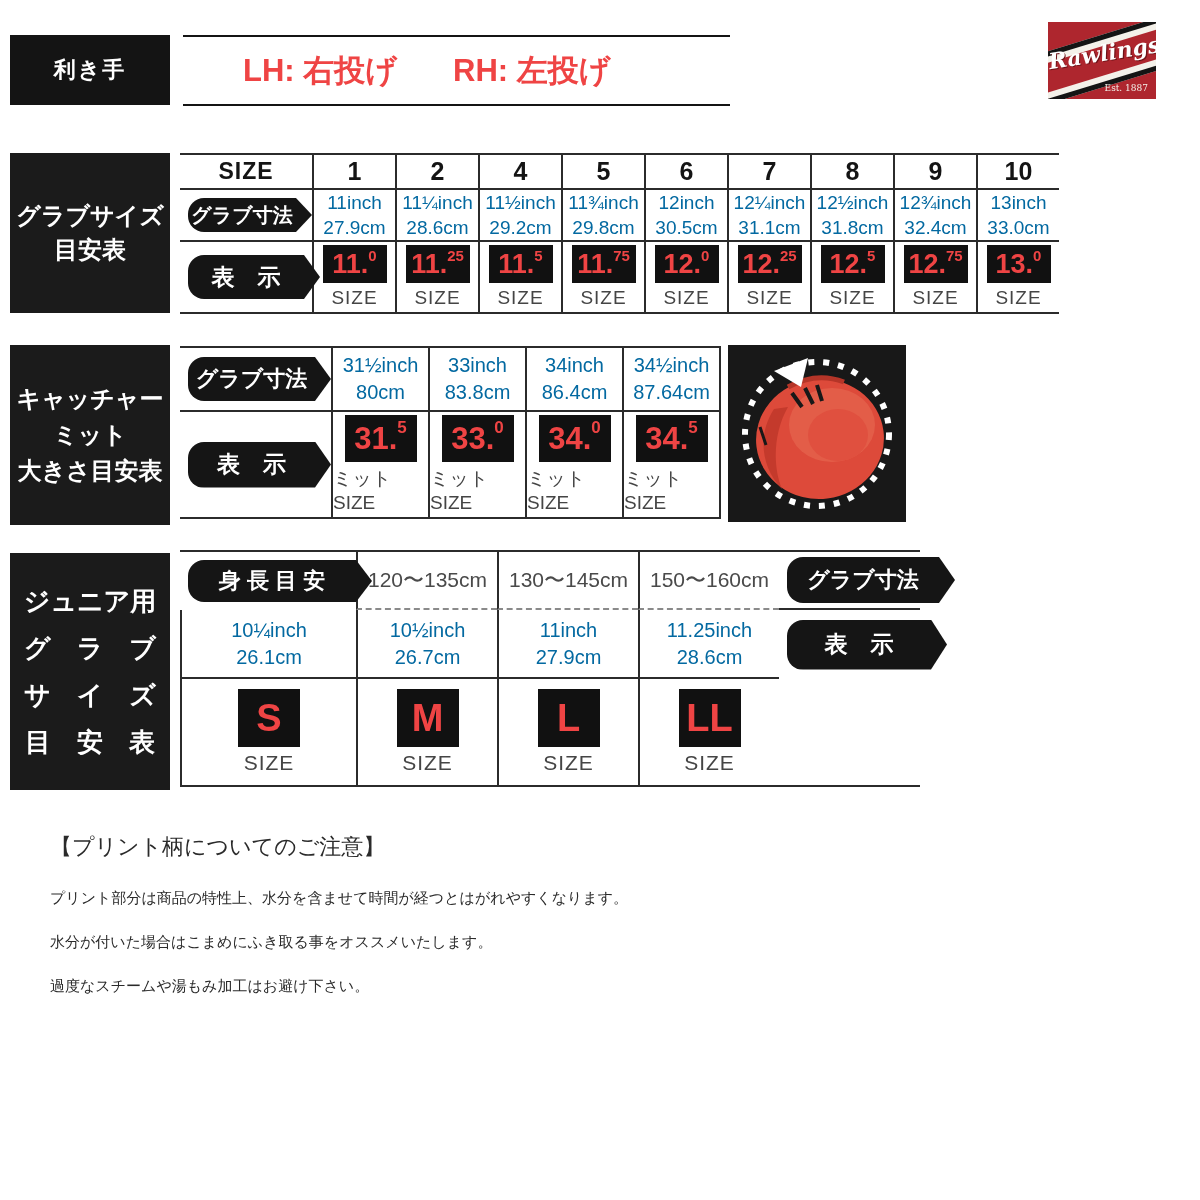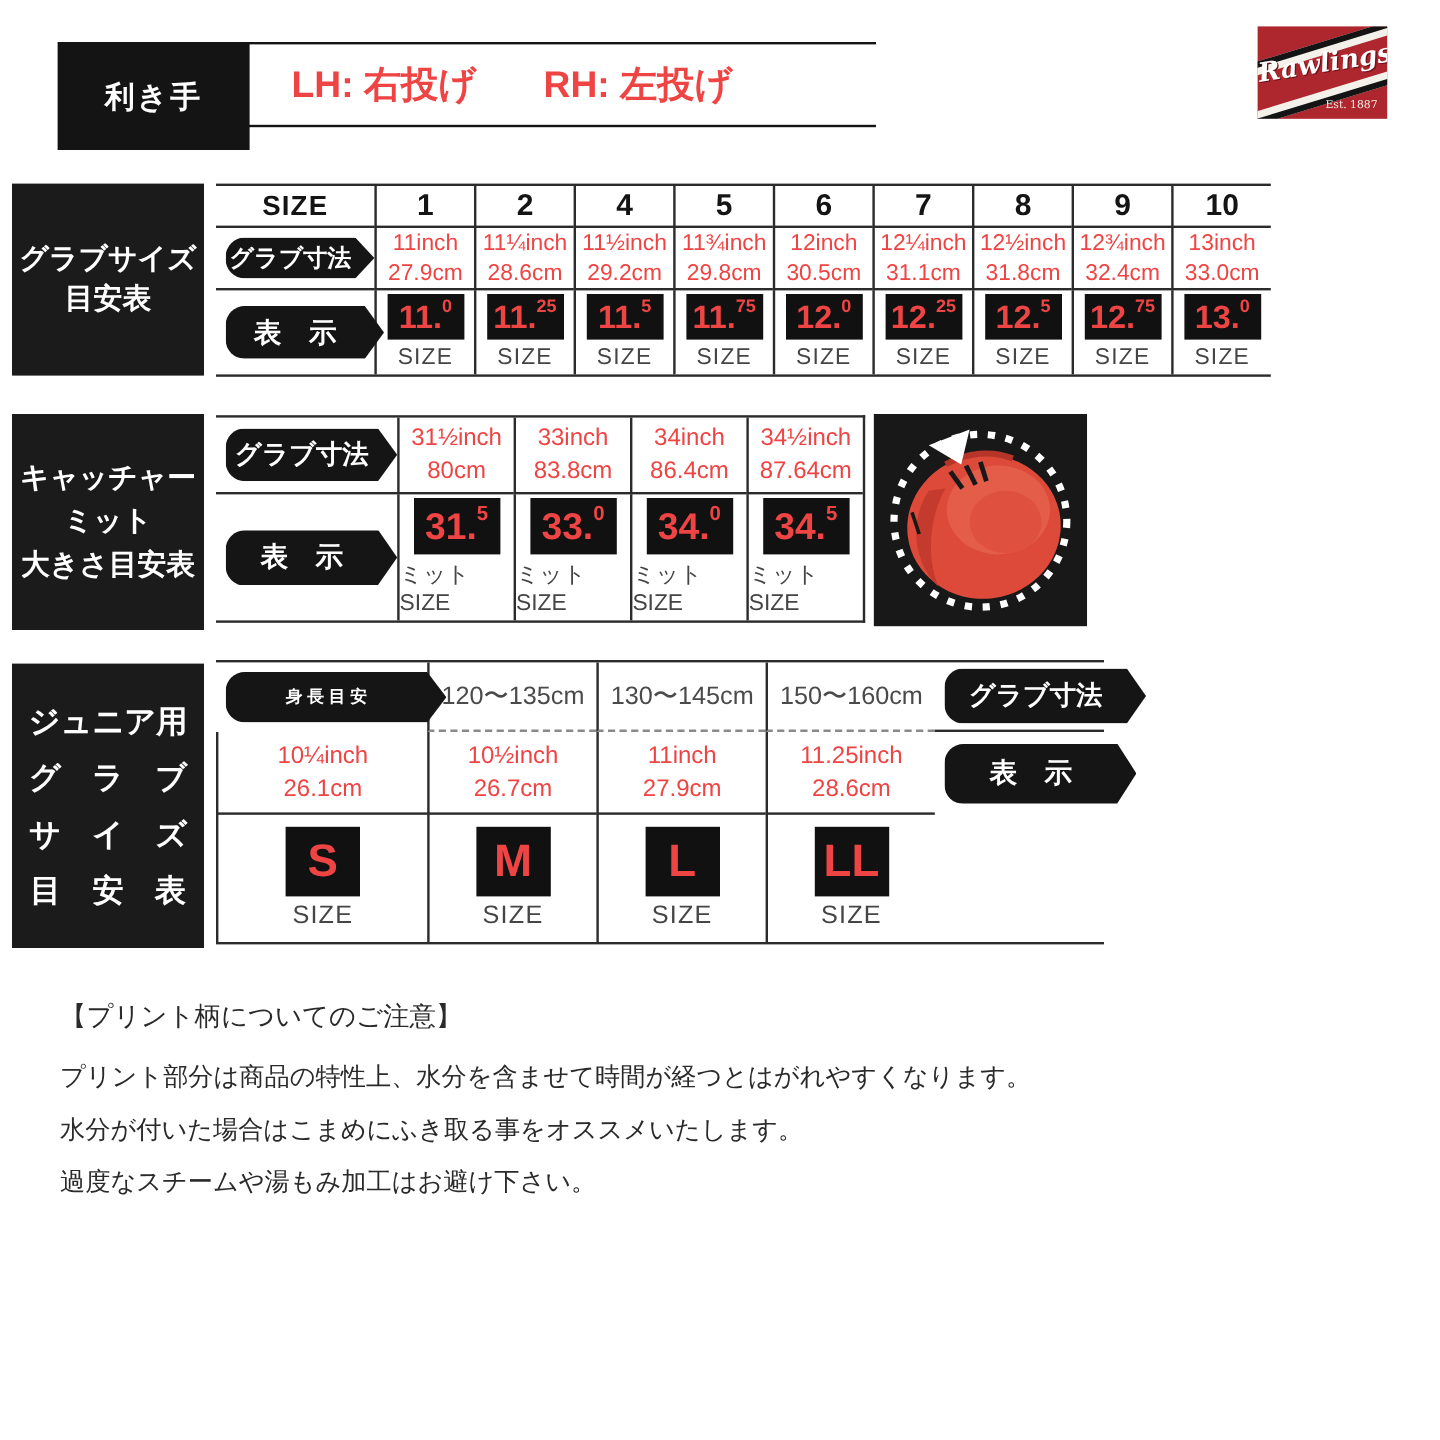--- a/index.html
+++ b/index.html
@@ -1,22 +1,22 @@
 <!DOCTYPE html>
 <html><head>
 <meta charset="utf-8">
 <style>
   html,body{margin:0;padding:0;background:#fff;}
   .page{position:relative;width:1200px;height:1200px;background:#fff;overflow:hidden;
         font-family:"Liberation Sans",sans-serif;color:#222;}
 
   
-  .handed-box{position:absolute;left:10px;top:35px;width:160px;height:90px;background:#141414;
-              color:#fff;font-weight:bold;font-size:25px;letter-spacing:2px;
-              display:flex;align-items:center;justify-content:center;margin-left:38px;}
+  .handed-box{position:absolute;left:10px;top:35px;width:160px;height:70px;background:#141414;
+              color:#fff;font-weight:bold;font-size:22px;letter-spacing:2px;
+              display:flex;align-items:center;justify-content:center;}
   .handed-band{position:absolute;left:183px;top:35px;width:547px;height:71px;box-sizing:border-box;
                border-top:2px solid #141414;border-bottom:2px solid #141414;
                display:flex;align-items:center;gap:56px;padding-left:60px;
                font-size:31px;font-weight:bold;color:#ef4444;}
 
   
   .logo{position:absolute;left:1048px;top:22px;width:108px;height:77px;background:#ae262e;overflow:hidden;}
   .logo-stripe{position:absolute;width:220%;height:6px;background:#f4f1ea;}
   .logo-stripe.top{top:13px;left:-60%;transform:rotate(-17deg);border-top:5px solid #141414;}
   .logo-stripe.bottom{bottom:15px;left:-50%;transform:rotate(-17deg);border-bottom:5px solid #141414;}
@@ -42,53 +42,53 @@
   .t3{left:180px;top:550px;grid-template-columns:176px repeat(4,141px);grid-template-rows:58px 69px 106px;}
 
   .cell{display:flex;flex-direction:column;align-items:center;justify-content:center;box-sizing:border-box;}
   .label-cell{align-items:flex-start;}
   .bl{border-left:2px solid #2b2b2b;}
   .hb{border-bottom:2px solid #2b2b2b;}
   .db{border-bottom:2px dashed #8a8a8a;}
 
   .head{font-weight:bold;color:#141414;font-size:25px;}
   .head-size{font-size:23px;letter-spacing:1px;}
-  .dim-val{font-size:19px;color:#ef4444;line-height:25px;text-align:center;}
+  .dim-val{font-size:19px;color:#0369a1;line-height:25px;text-align:center;}
   .t2 .dim-val,.t3 .dim-val{font-size:20px;line-height:27px;}
   .height-val{font-size:21px;color:#4a4a4a;}
 
   .arrow{background:#151515;color:#fff;font-weight:bold;margin-left:8px;box-sizing:border-box;
          display:flex;align-items:center;justify-content:center;padding-right:16px;
          clip-path:polygon(0 0,calc(100% - 16px) 0,100% 50%,calc(100% - 16px) 100%,0 100%);border-radius:16px;}
   .ar-t1-dim{width:124px;height:34px;font-size:20px;}
   .ar-t1-disp{width:132px;height:44px;font-size:23px;}
   .ar-t2-dim{width:143px;height:44px;font-size:22px;}
   .ar-t2-disp{width:143px;height:46px;font-size:23px;}
-  .ar-t3-h{width:184px;height:42px;font-size:14px;}
+  .ar-t3-h{width:184px;height:42px;font-size:22px;}
   .ar-t3-dim{width:168px;height:46px;font-size:22px;}
   .ar-t3-disp{width:160px;height:50px;font-size:23px;}
 
   .szbox{background:#111;color:#ef4444;font-weight:bold;display:flex;align-items:center;justify-content:center;}
   .t1 .szbox{width:64px;height:38px;font-size:27px;}
   .t1 .szbox .sup{font-size:15px;transform:translateY(-9px);}
   .t2 .szbox{width:72px;height:47px;font-size:31px;}
   .t2 .szbox .sup{font-size:17px;transform:translateY(-11px);}
   .t3 .szbox{width:62px;height:58px;font-size:38px;}
   .unit{color:#454545;margin-top:4px;}
   .t1 .unit{font-size:19px;letter-spacing:1px;}
   .t2 .unit{font-size:19px;}
   .t3 .unit{font-size:21px;letter-spacing:1px;}
 
   
   .mitt{position:absolute;left:728px;top:345px;width:178px;height:177px;}
 
   
   .notes{position:absolute;left:14px;top:832px;color:#2a2a2a;margin-left:36px;}
   .notes .heading{font-size:22px;line-height:30px;margin-bottom:14px;}
-  .notes .line{font-size:21px;line-height:44px;}
+  .notes .line{font-size:15px;line-height:44px;}
 </style>
 </head>
 <body>
 
 <div class="page">
 
   <div class="handed-box">
     <span>利き手</span>
   </div>
   <div class="handed-band">

